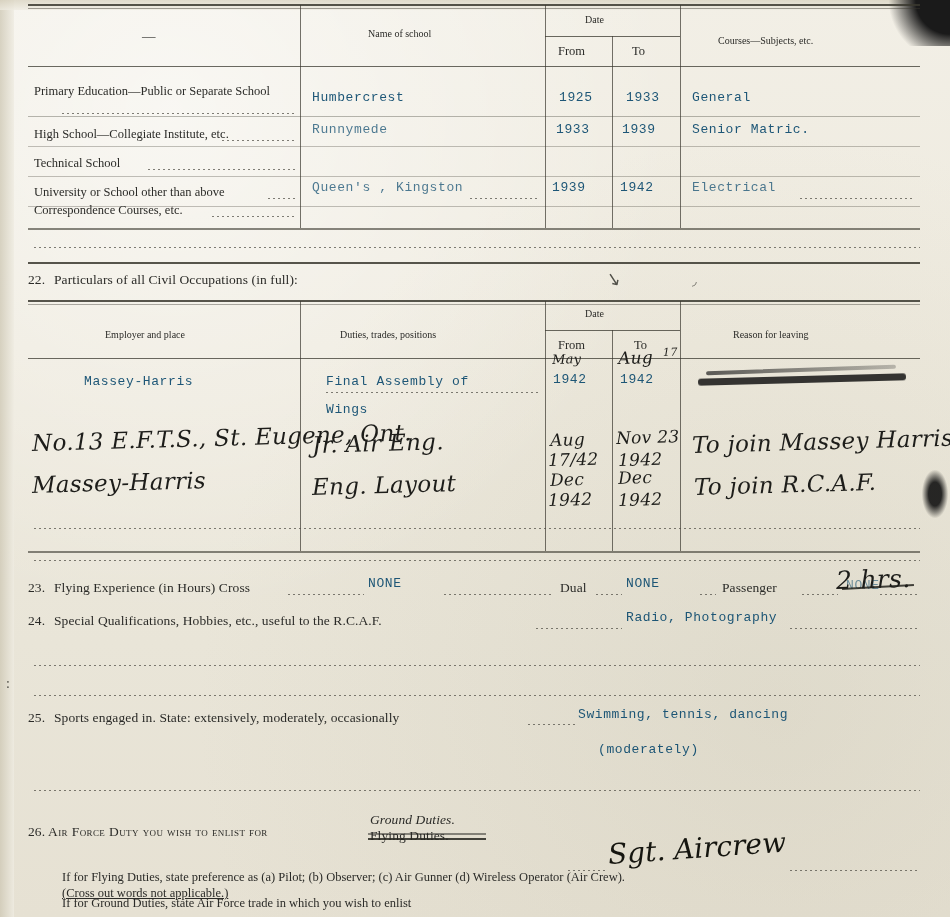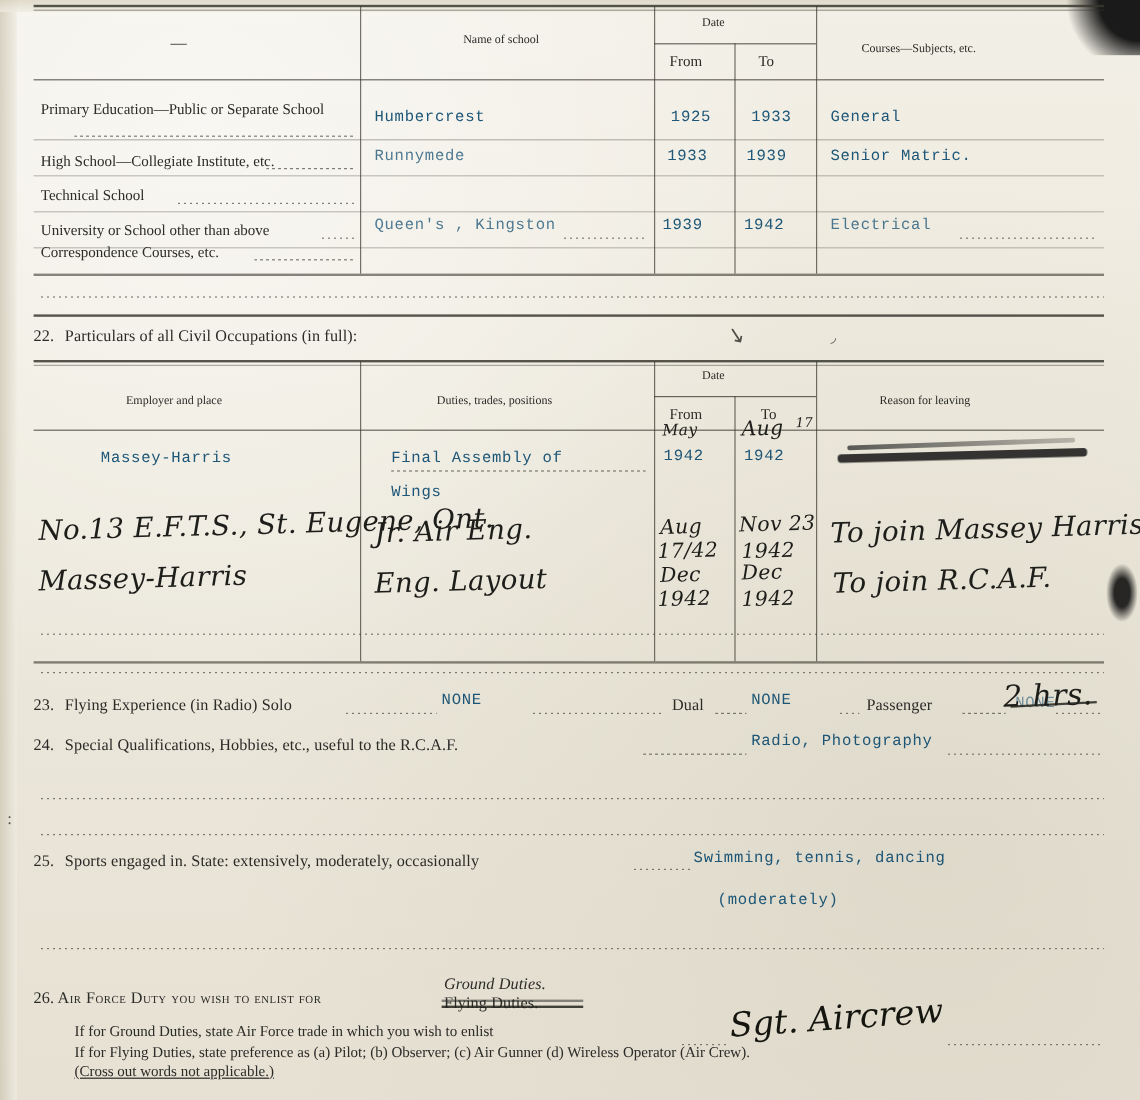--- a/index.html
+++ b/index.html
@@ -115,21 +115,21 @@
     <div class="rule" style="left:545px;top:36px;width:135px;"></div>
     <div class="rule thick" style="left:28px;top:228px;width:892px;opacity:.6;"></div>
     <div class="rule thick" style="left:28px;top:262px;width:892px;"></div>
 
     <div class="vrule" style="left:300px;top:5px;height:223px;"></div>
     <div class="vrule" style="left:545px;top:5px;height:223px;"></div>
     <div class="vrule" style="left:612px;top:36px;height:192px;"></div>
     <div class="vrule" style="left:680px;top:5px;height:223px;"></div>
 
     <div class="pr lbl" style="left:142px;top:28px;">—</div>
-    <div class="pr hd" style="left:368px;top:28px;margin-left:18px;">Name of school</div>
+    <div class="pr hd" style="left:368px;top:28px;">Name of school</div>
     <div class="pr hd" style="left:585px;top:14px;">Date</div>
     <div class="pr lbl-sm" style="left:558px;top:44px;">From</div>
     <div class="pr lbl-sm" style="left:632px;top:44px;">To</div>
     <div class="pr hd" style="left:718px;top:35px;">Courses—Subjects, etc.</div>
 
     <div class="pr lbl-sm" style="left:34px;top:84px;width:262px;line-height:15px;">Primary Education—Public or Separate School</div>
     <div class="dotline" style="left:62px;top:113px;width:234px;"></div>
     <div class="pr tw" style="left:312px;top:90px;">Humbercrest</div>
     <div class="pr tw" style="left:559px;top:90px;">1925</div>
     <div class="pr tw" style="left:626px;top:90px;">1933</div>
@@ -173,21 +173,21 @@
     <div class="rule" style="left:28px;top:304px;width:892px;opacity:.4;"></div>
     <div class="rule" style="left:28px;top:358px;width:892px;"></div>
     <div class="rule" style="left:545px;top:330px;width:135px;"></div>
 
     <div class="vrule" style="left:300px;top:301px;height:250px;"></div>
     <div class="vrule" style="left:545px;top:301px;height:250px;"></div>
     <div class="vrule" style="left:612px;top:330px;height:221px;"></div>
     <div class="vrule" style="left:680px;top:301px;height:250px;"></div>
 
     <div class="pr hd" style="left:105px;top:329px;">Employer and place</div>
-    <div class="pr hd" style="left:340px;top:329px;margin-left:24px;">Duties, trades, positions</div>
+    <div class="pr hd" style="left:340px;top:329px;">Duties, trades, positions</div>
     <div class="pr hd" style="left:585px;top:308px;">Date</div>
     <div class="pr lbl-sm" style="left:558px;top:338px;">From</div>
     <div class="pr lbl-sm" style="left:634px;top:338px;">To</div>
     <div class="pr hd" style="left:733px;top:329px;">Reason for leaving</div>
 
     <div class="pr tw" style="left:84px;top:374px;">Massey-Harris</div>
     <div class="pr tw" style="left:326px;top:374px;">Final Assembly of</div>
     <div class="pr tw" style="left:326px;top:402px;">Wings</div>
     <div class="pr hw tiny" style="left:552px;top:352px;">May</div>
     <div class="pr tw" style="left:553px;top:372px;">1942</div>
@@ -214,21 +214,21 @@
     <div class="pr hw sm" style="left:618px;top:490px;">1942</div>
     <div class="pr hw" style="left:694px;top:474px;font-size:23px;">To join R.C.A.F.</div>
 
     <div class="dotline" style="left:34px;top:528px;width:886px;"></div>
     <div class="rule thick" style="left:28px;top:551px;width:892px;opacity:.6;"></div>
     <div class="dotline" style="left:34px;top:560px;width:886px;"></div>
   </div>
 
   <div>
     <div class="pr lbl" style="left:28px;top:580px;">23.</div>
-    <div class="pr lbl" style="left:54px;top:580px;">Flying Experience (in Radio) Solo</div>
+    <div class="pr lbl" style="left:54px;top:580px;">Flying Experience (in Hours) Cross</div>
     <div class="dotline" style="left:288px;top:594px;width:76px;"></div>
     <div class="pr tw" style="left:368px;top:576px;">NONE</div>
     <div class="dotline" style="left:444px;top:594px;width:110px;"></div>
     <div class="pr lbl" style="left:560px;top:580px;">Dual</div>
     <div class="dotline" style="left:596px;top:594px;width:26px;"></div>
     <div class="pr tw" style="left:626px;top:576px;">NONE</div>
     <div class="dotline" style="left:700px;top:594px;width:16px;"></div>
     <div class="pr lbl" style="left:722px;top:580px;">Passenger</div>
     <div class="dotline" style="left:802px;top:594px;width:36px;"></div>
     <div class="pr tw" style="left:846px;top:578px;opacity:.55;">NONE</div>
@@ -258,21 +258,21 @@
   </div>
 
   <div>
     <div class="pr lbl sc" style="left:28px;top:824px;">26.</div>
     <div class="pr lbl sc" style="left:48px;top:824px;letter-spacing:.4px;">Air Force Duty you wish to enlist for</div>
     <div class="pr lbl" style="left:370px;top:812px;font-style:italic;">Ground Duties.</div>
     <div class="pr lbl" style="left:370px;top:828px;">Flying Duties.</div>
     <div class="strike" style="left:368px;top:838px;width:118px;"></div>
     <div class="strike" style="left:368px;top:833px;width:118px;opacity:.5;"></div>
 
-    <div class="pr lbl-sm" style="left:62px;top:852px;">If for Ground Duties, state Air Force trade in which you wish to enlist</div>
+    <div class="pr lbl-sm" style="left:62px;top:896px;">If for Ground Duties, state Air Force trade in which you wish to enlist</div>
     <div class="dotline" style="left:568px;top:870px;width:40px;"></div>
     <div class="pr sig" style="left:608px;top:838px;">Sgt. Aircrew</div>
     <div class="dotline" style="left:790px;top:870px;width:128px;"></div>
     <div class="pr lbl-sm" style="left:62px;top:870px;">If for Flying Duties, state preference as (a)  Pilot;  (b) Observer;  (c) Air Gunner  (d) Wireless Operator (Air Crew).</div>
     <div class="pr lbl-sm" style="left:62px;top:886px;text-decoration:underline;">(Cross out words not applicable.)</div>
   </div>
 
 </div>
 
 </body></html>

